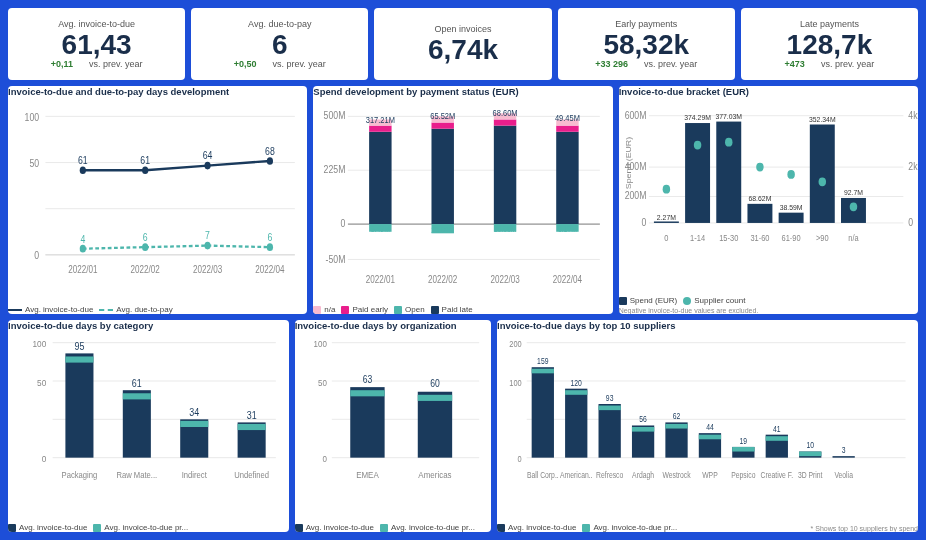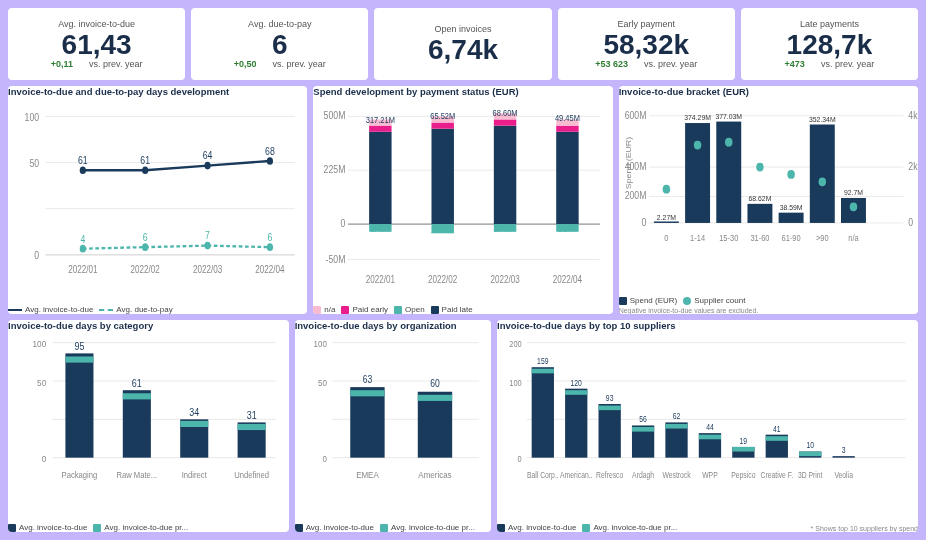--- a/index.html
+++ b/index.html
@@ -7,21 +7,21 @@
       font-family: 'Segoe UI', Arial, sans-serif;
       background: #f0f0f0;
       width: 926px;
       height: 540px;
       overflow: hidden;
       font-size: 11px;
     }
     .dashboard {
       width: 926px;
       height: 540px;
-      background: #c4b5fd;
+      background: #1d4ed8;
       padding: 8px;
       display: flex;
       flex-direction: column;
       gap: 6px;
     }
     
     .kpi-row {
       display: flex;
       gap: 6px;
       height: 72px;
@@ -153,24 +153,24 @@
       <div class="kpi-delta">
         <span class="delta-val">+0,50</span>
         <span>vs. prev. year</span>
       </div>
     </div>
     <div class="kpi-card">
       <div class="kpi-label">Open invoices</div>
       <div class="kpi-value">6,74k</div>
     </div>
     <div class="kpi-card">
-      <div class="kpi-label">Early payment</div>
+      <div class="kpi-label">Early payments</div>
       <div class="kpi-value">58,32k</div>
       <div class="kpi-delta">
-        <span class="delta-val">+53 623</span>
+        <span class="delta-val">+33 296</span>
         <span>vs. prev. year</span>
       </div>
     </div>
     <div class="kpi-card">
       <div class="kpi-label">Late payments</div>
       <div class="kpi-value">128,7k</div>
       <div class="kpi-delta">
         <span class="delta-val">+473</span>
         <span>vs. prev. year</span>
       </div>

